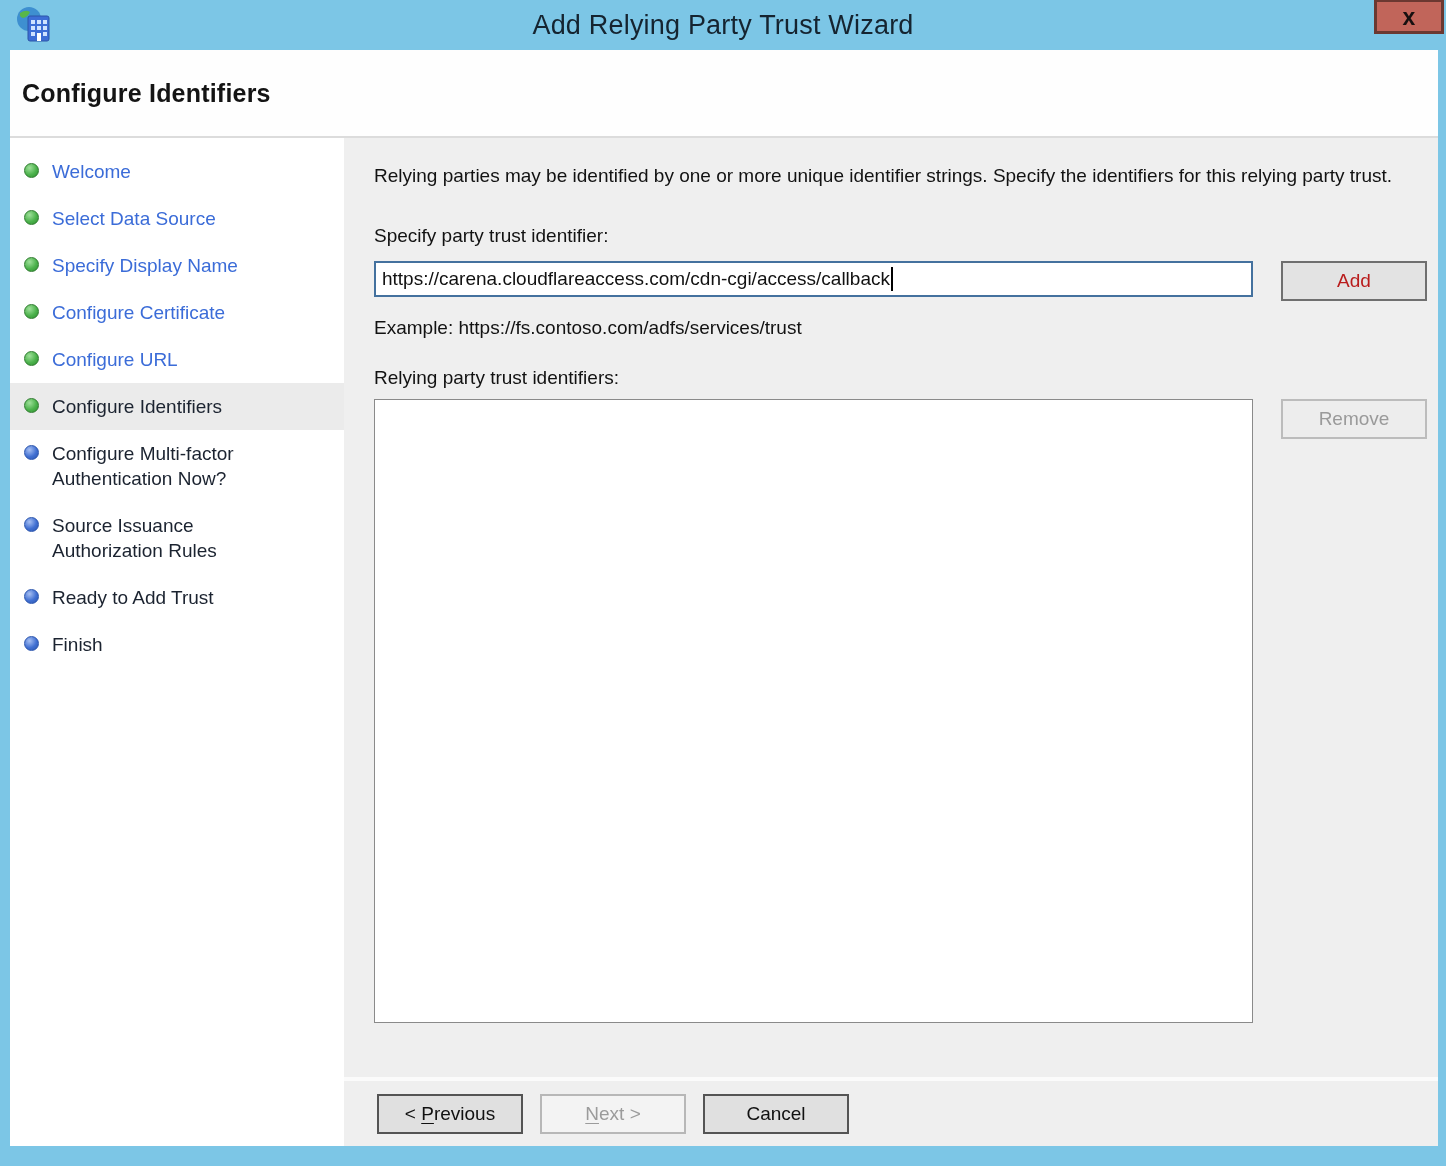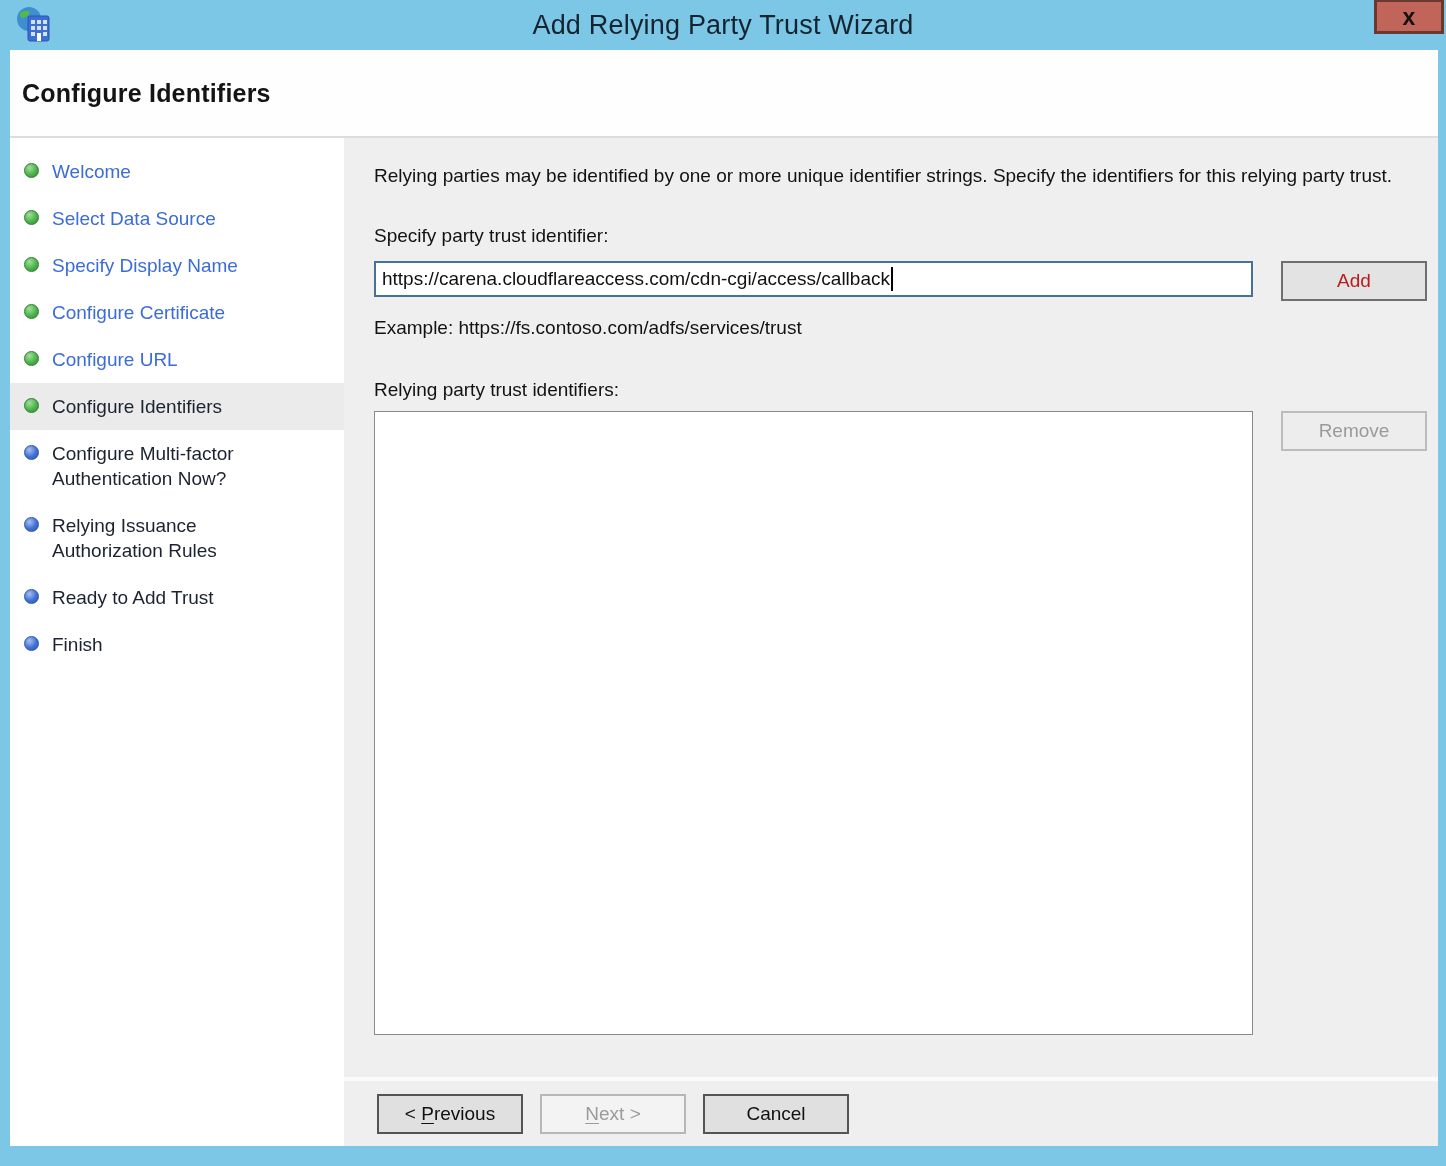--- a/index.html
+++ b/index.html
@@ -57,21 +57,21 @@
     font-size:19px;color:#111;padding:4px 6px;white-space:nowrap;overflow:hidden;
     display:flex;align-items:center;
   }
   .caret{display:inline-block;width:2px;height:24px;background:#000;margin-left:1px;flex:none;}
   .side-btn{
     flex:none;width:146px;height:40px;margin-left:28px;
     font-size:19px;text-align:center;padding:0;cursor:pointer;
   }
   .btn-enabled{background:#e3e3e3;border:2px solid #6f6f6f;color:#b91c1c;}
   .btn-disabled{background:#ededed;border:2px solid #bcbcbc;color:#9a9a9a;}
-  .example{font-size:19px;color:#121212;margin:16px 0 40px 0;}
+  .example{font-size:19px;color:#121212;margin:16px 0 28px 0;}
   .listbox{
     flex:1;height:624px;background:#ffffff;border:1px solid #8a8a8a;
     font-size:19px;color:#111;overflow:auto;
   }
 
   
   .footer{
     height:69px;flex:none;background:#efefef;border-top:4px solid #fbfbfb;
     display:flex;align-items:center;padding-right:30px;gap:17px;padding-left:33px;
   }
@@ -141,21 +141,21 @@
             <div class="step current">
               <span class="bullet"></span>
               <span class="step-label">Configure Identifiers</span>
             </div>
             <div class="step upcoming">
               <span class="bullet"></span>
               <span class="step-label">Configure Multi-factor Authentication Now?</span>
             </div>
             <div class="step upcoming">
               <span class="bullet"></span>
-              <span class="step-label">Relying Issuance Authorization Rules</span>
+              <span class="step-label">Source Issuance Authorization Rules</span>
             </div>
             <div class="step upcoming">
               <span class="bullet"></span>
               <span class="step-label">Ready to Add Trust</span>
             </div>
             <div class="step upcoming">
               <span class="bullet"></span>
               <span class="step-label">Finish</span>
             </div>
           </div>

